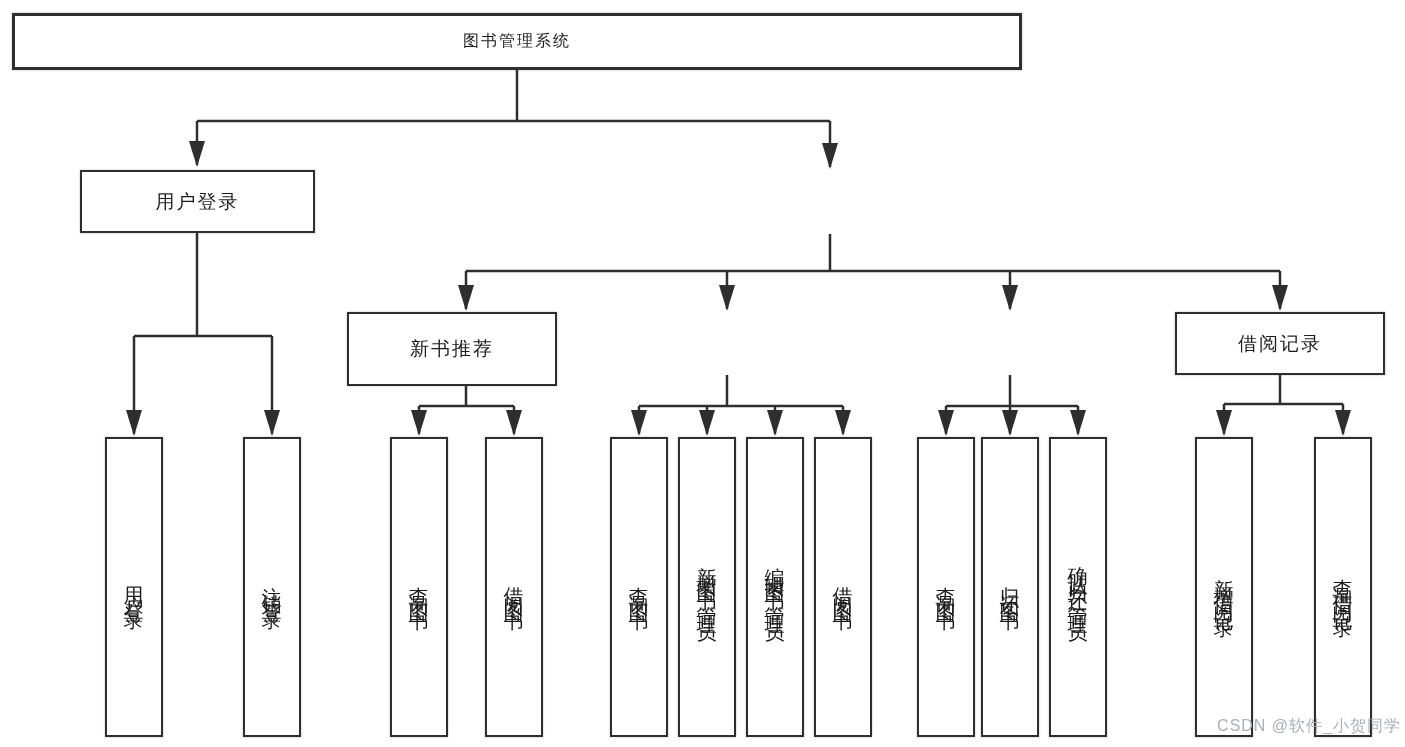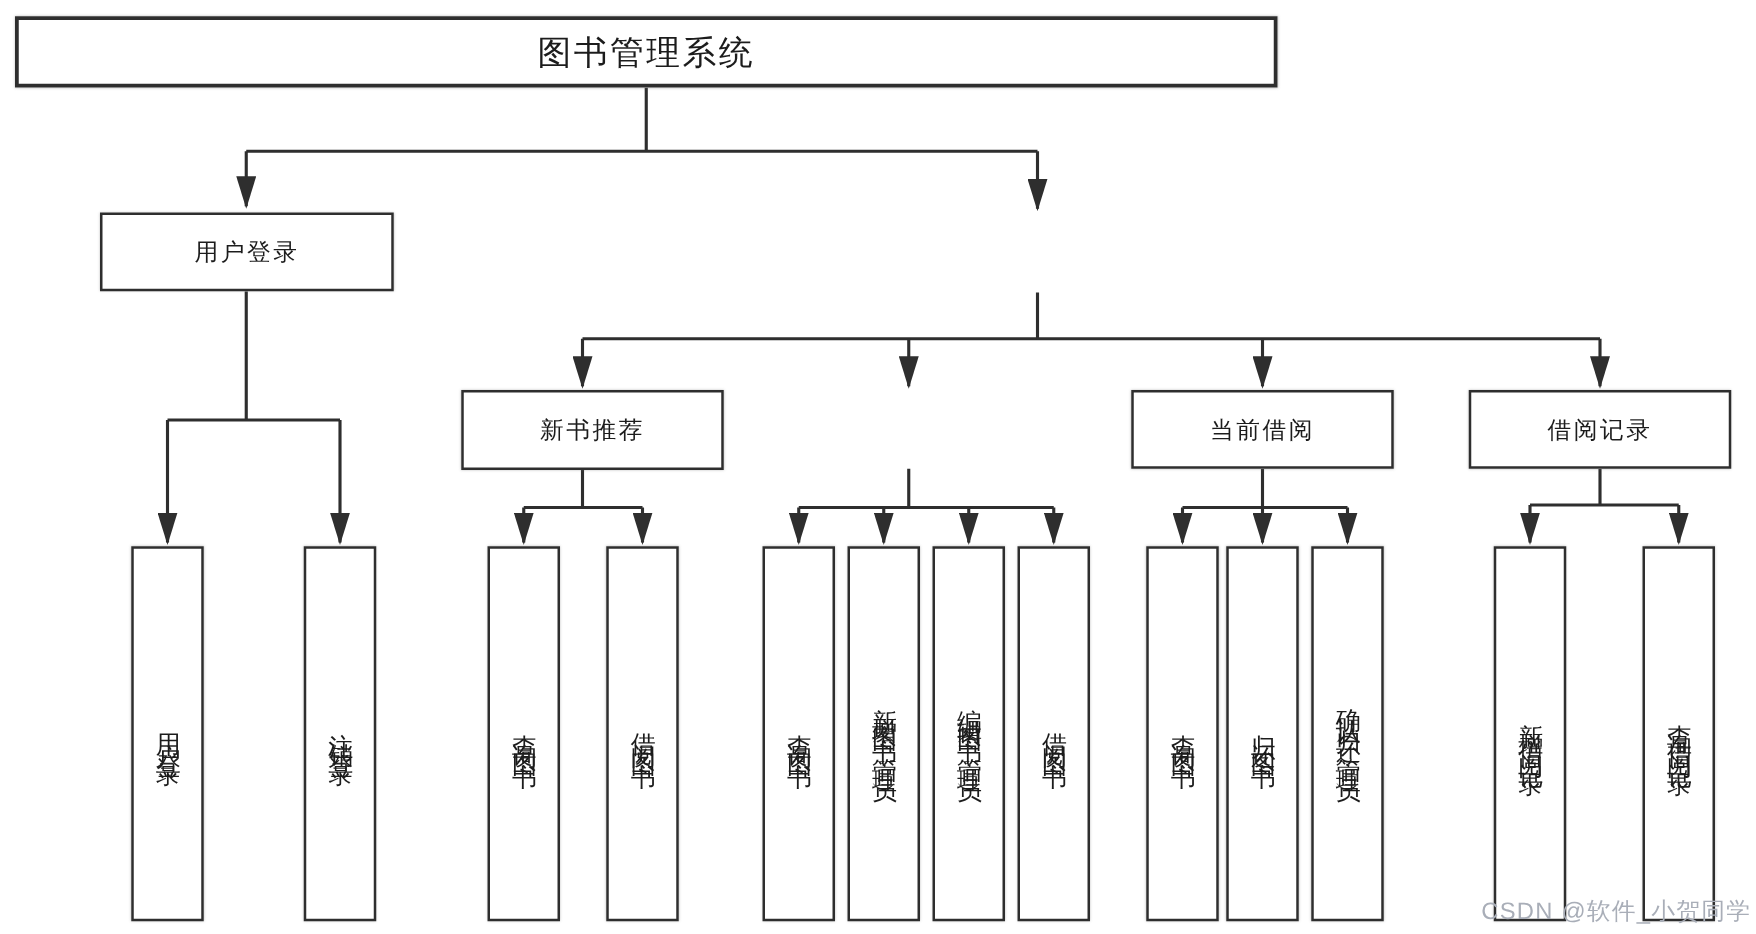--- a/index.html
+++ b/index.html
@@ -17,39 +17,39 @@
     border:2.5px solid #2e2e2e;
     background:#ffffff;
     display:flex;
     align-items:center;
     justify-content:center;
     color:#1c1c1c;
     box-shadow:0 0 2px rgba(110,110,110,0.45);
   }
   .box.root{
     border-width:3px;
-    font-size:27px;
+    font-size:16px;
     letter-spacing:2px;
   }
   .box.lvl{
     font-size:19px;
     letter-spacing:2px;
   }
   .box.leaf{
     writing-mode:vertical-rl;
     text-orientation:mixed;
     font-size:20px;
     letter-spacing:8px;
     line-height:1;
   }
   .watermark{
     position:absolute;
     right:4px;
     top:716px;
-    font-size:19px;
+    font-size:16px;
     color:#a9aeb8;
     letter-spacing:1px;
     white-space:nowrap;
     text-align:right;
   }
 </style>
 </head>
 <body>
 
 <div class="canvas">
@@ -94,22 +94,21 @@
       <path d="M1280 375 V404 M1224 404 H1343"></path>
       <path d="M1224 404 V434" marker-end="url(#arw)"></path>
       <path d="M1343 404 V434" marker-end="url(#arw)"></path>
     </g>
   </svg>
 
   <div class="box root" style="left:12px;top:13px;width:1010px;height:57px">图书管理系统</div>
 
   <div class="box lvl" style="left:80px;top:170px;width:235px;height:63px">用户登录</div>
 
-  <div class="box lvl" style="left:369px;top:312px;width:210px;height:64px">新书推荐</div>
-  <div class="box lvl" style="left:905px;top:312px;width:210px;height:63px">当前借阅</div>
+  <div class="box lvl" style="left:347px;top:312px;width:210px;height:74px">新书推荐</div>
   <div class="box lvl" style="left:1175px;top:312px;width:210px;height:63px">借阅记录</div>
 
   <div class="box leaf" style="left:105px;top:437px;width:58px;height:300px">用户登录</div>
   <div class="box leaf" style="left:243px;top:437px;width:58px;height:300px">注销登录</div>
 
   <div class="box leaf" style="left:390px;top:437px;width:58px;height:300px">查询图书</div>
   <div class="box leaf" style="left:485px;top:437px;width:58px;height:300px">借阅图书</div>
 
   <div class="box leaf" style="left:610px;top:437px;width:58px;height:300px">查询图书</div>
   <div class="box leaf" style="left:678px;top:437px;width:58px;height:300px">新增图书（管理员）</div>

